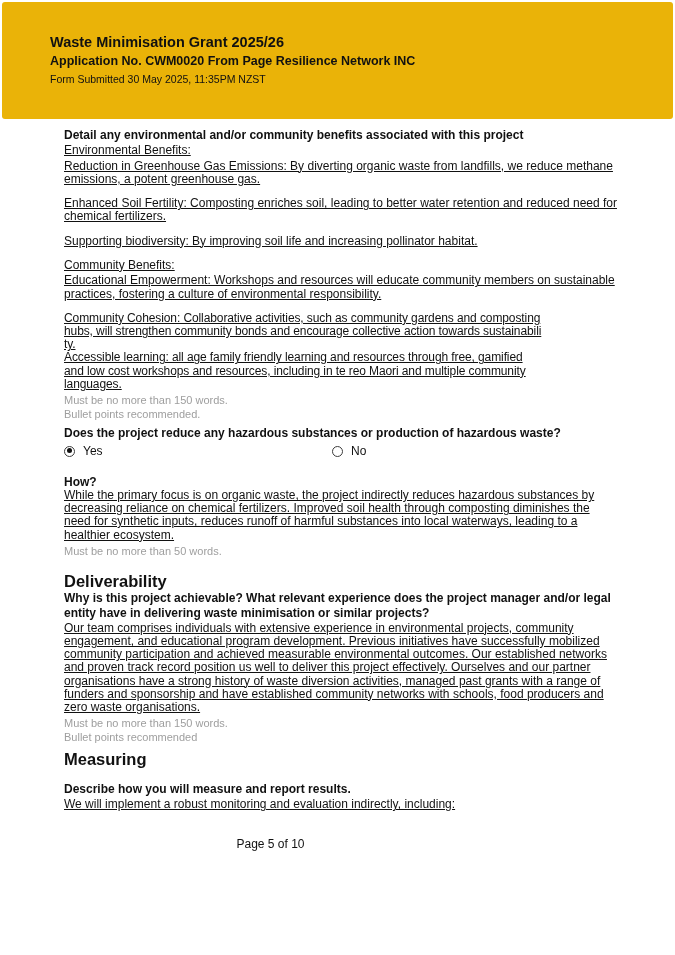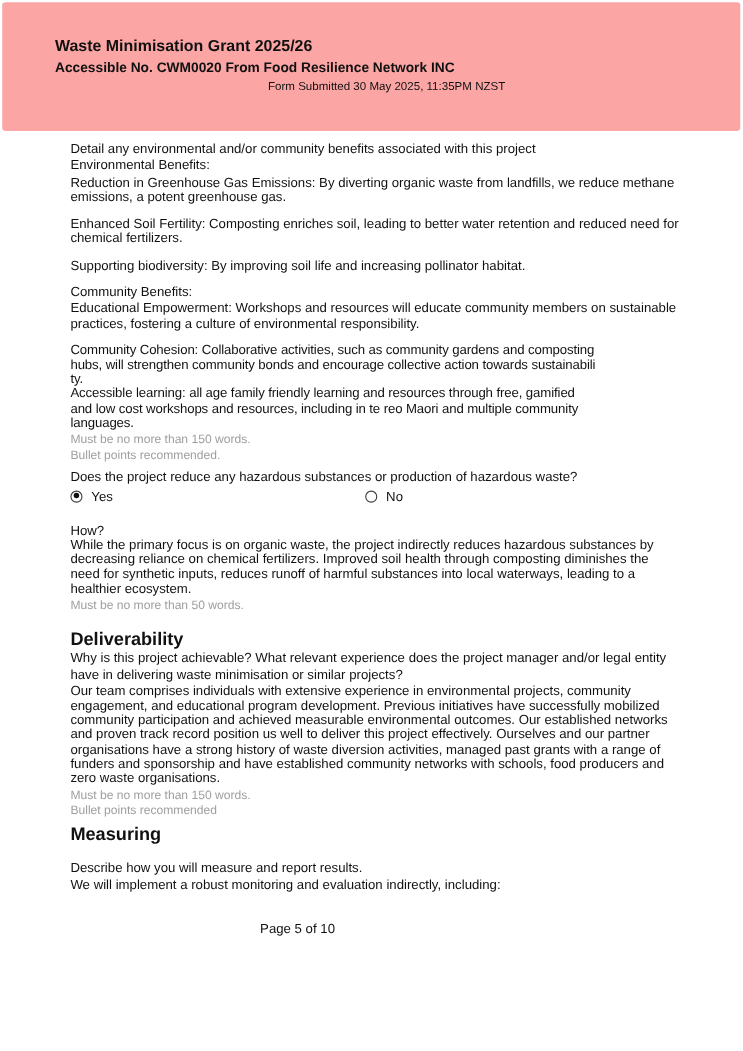--- a/index.html
+++ b/index.html
@@ -2,33 +2,33 @@
 <html><head>
 <meta charset="utf-8">
 <style>
   html,body { margin:0; padding:0; }
   body {
     width:675px; height:955px; background:#ffffff; color:#111;
     font-family:"Liberation Sans","DejaVu Sans",sans-serif;
     overflow:hidden; position:relative;
   }
   .band {
-    background:#fca5a5; margin:2px 2px 0 2px; height:117px;
+    background:#eab308; margin:2px 2px 0 2px; height:117px;
     box-sizing:border-box; padding:30px 20px 0 48px; border-radius:3px;
   }
   .band .t1 { font-size:14.5px; font-weight:bold; line-height:20px; }
   .band .t2 { font-size:12.5px; font-weight:bold; line-height:17px; margin-top:1px; }
-  .band .t3 { font-size:10.5px; line-height:14px; margin-top:2px;text-align:center; }
+  .band .t3 { font-size:10.5px; line-height:14px; margin-top:2px; }
 
   .content { padding:0 57px 0 64px; box-sizing:border-box; }
 
-  .qlabel { font-size:12px; font-weight:normal; line-height:15px; margin:0 0 1px 0; }
+  .qlabel { font-size:12px; font-weight:bold; line-height:15px; margin:0 0 1px 0; }
   .q1 { margin-top:9px; }
 
-  .answer { font-size:12px; line-height:13.2px; }
+  .answer { font-size:12px; line-height:13.2px;text-decoration:underline; }
   .answer p { margin:11px 0 0 0; }
   .answer p.first { margin-top:0; }
   .answer p.after-head { margin-top:2.5px; }
   .preline { white-space:pre-line; letter-spacing:-0.1px; }
 
   .hints { margin-top:2px; }
   .hint { color:#9e9e9e; font-size:11px; line-height:14px; }
 
   .q-hazardous { margin-top:5px; }
   .radio-row { display:flex; align-items:center; margin-top:3px; }
@@ -48,21 +48,21 @@
   .q-deliver { }
   .q-measure { margin-top:13px; }
 
   .footer { text-align:center; font-size:12px; line-height:14px; margin-top:26px; width:541px; }
 </style>
 </head>
 <body>
 
 <div class="band">
   <div class="t1">Waste Minimisation Grant 2025/26</div>
-  <div class="t2">Accessible No. CWM0020 From Food Resilience Network INC</div>
+  <div class="t2">Application No. CWM0020 From Page Resilience Network INC</div>
   <div class="t3">Form Submitted 30 May 2025, 11:35PM NZST</div>
 </div>
 
 <div class="content">
 
   <div class="qlabel q1">Detail any environmental and/or community benefits associated with this project</div>
   <div class="answer">
     <p class="first">Environmental Benefits:</p>
     <p class="after-head">Reduction in Greenhouse Gas Emissions: By diverting organic waste from landfills, we reduce methane emissions, a potent greenhouse gas.</p>
     <p>Enhanced Soil Fertility: Composting enriches soil, leading to better water retention and reduced need for chemical fertilizers.</p>

